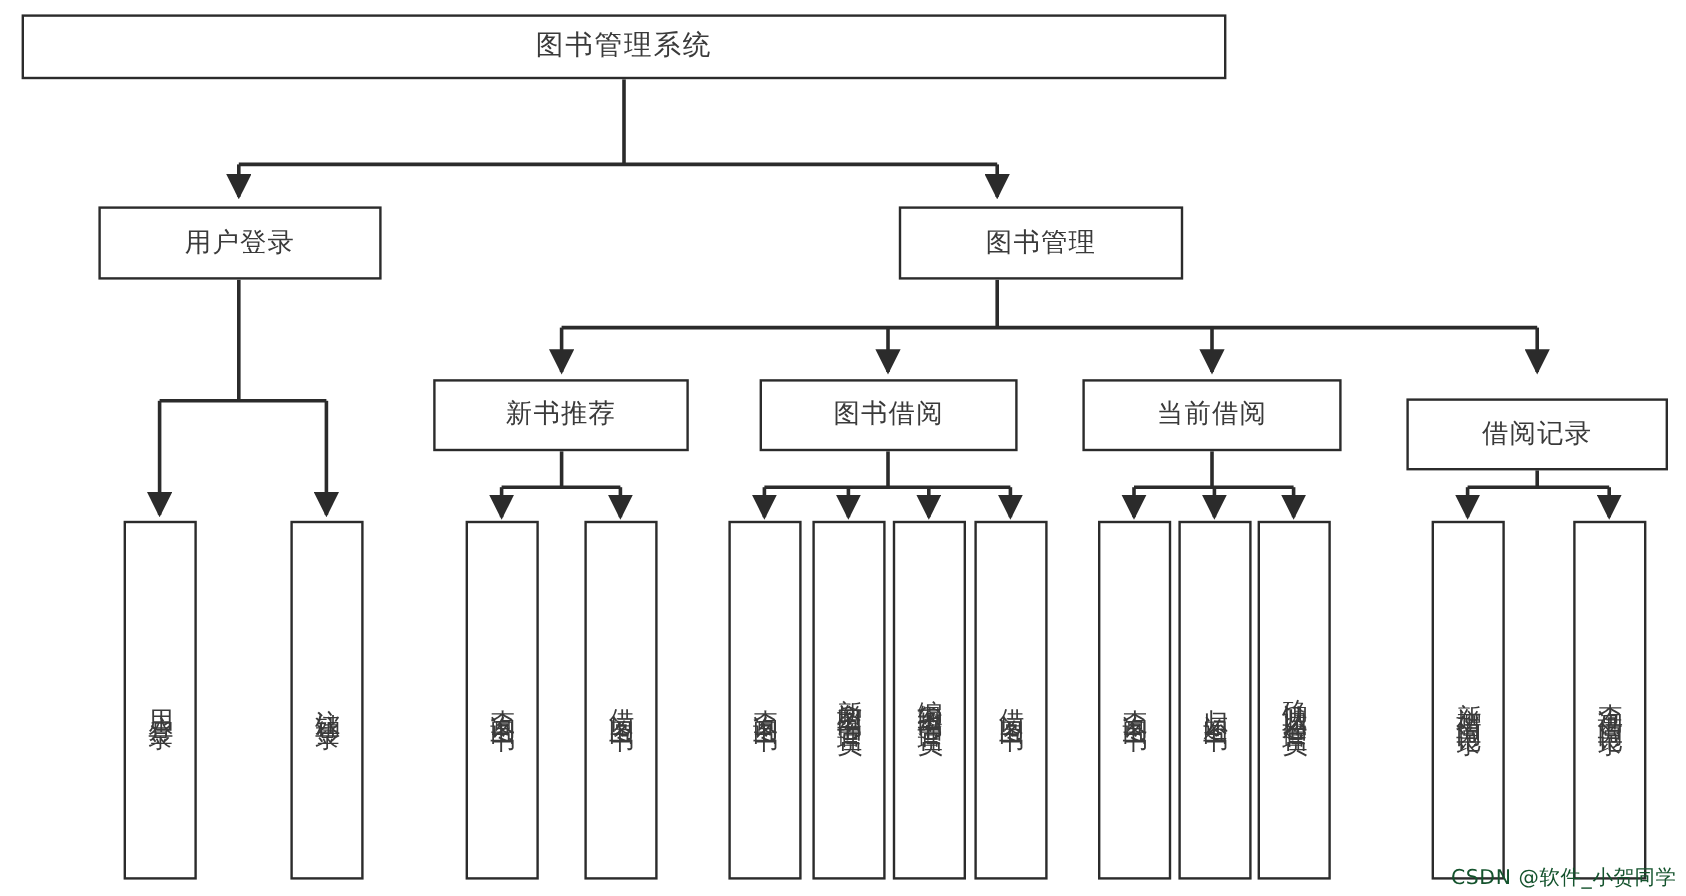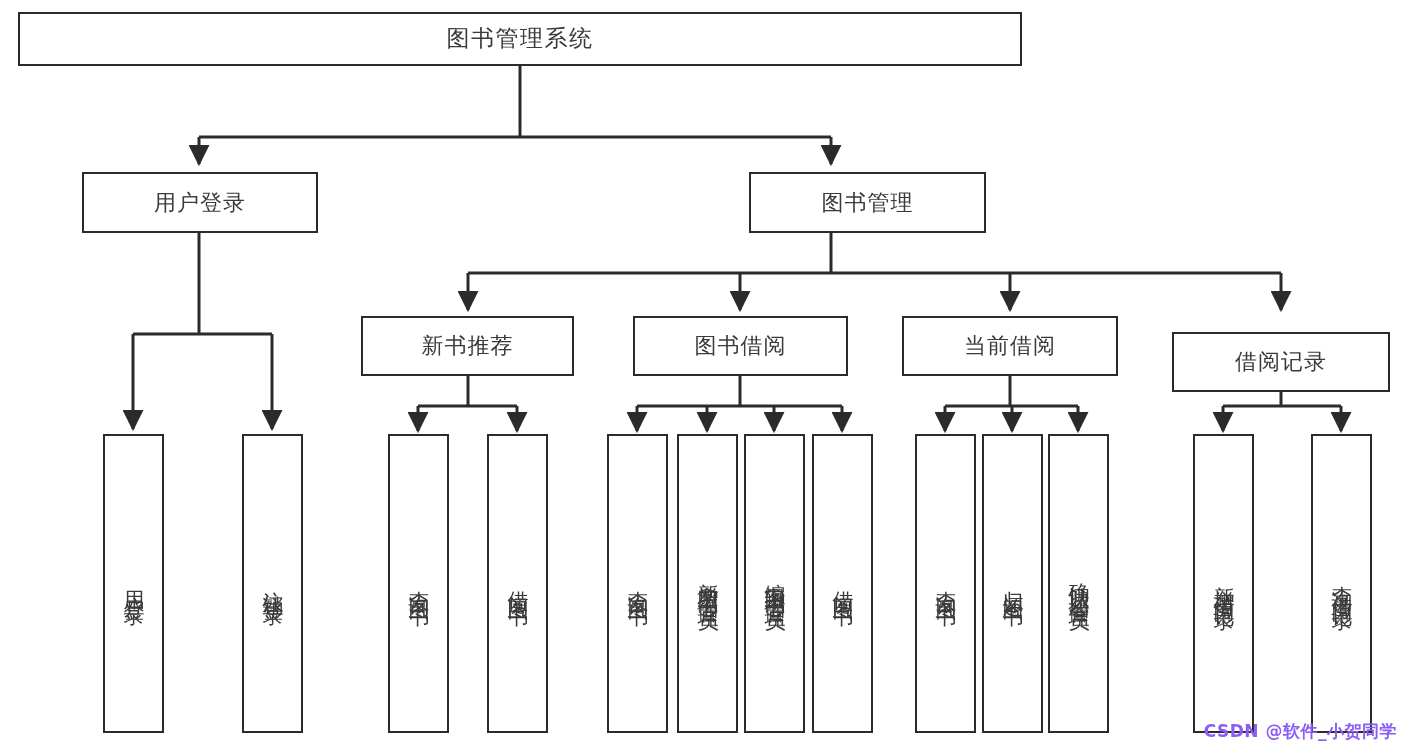--- a/index.html
+++ b/index.html
@@ -58,25 +58,24 @@
     line-height:1;
     white-space:normal;
     max-height:100%;
   }
   .v-node.tall .lbl{ letter-spacing:4px; }
   .watermark{
     position:absolute;
     right:8px;
     bottom:4px;
     font-size:17px;
-    color:#8b5cf6;
+    color:#14532d;
     z-index:6;
     white-space:nowrap;
     letter-spacing:0.5px;
-    font-weight:bold;
   }
 </style>
 </head>
 <body>
 
 <div id="stage">
 
   <svg id="wires" viewBox="0 0 1405 747" xmlns="http://www.w3.org/2000/svg">
     <defs>
       <marker id="arw" viewBox="0 0 10 10" refX="9" refY="5" markerWidth="7" markerHeight="7" orient="auto-start-reverse">

